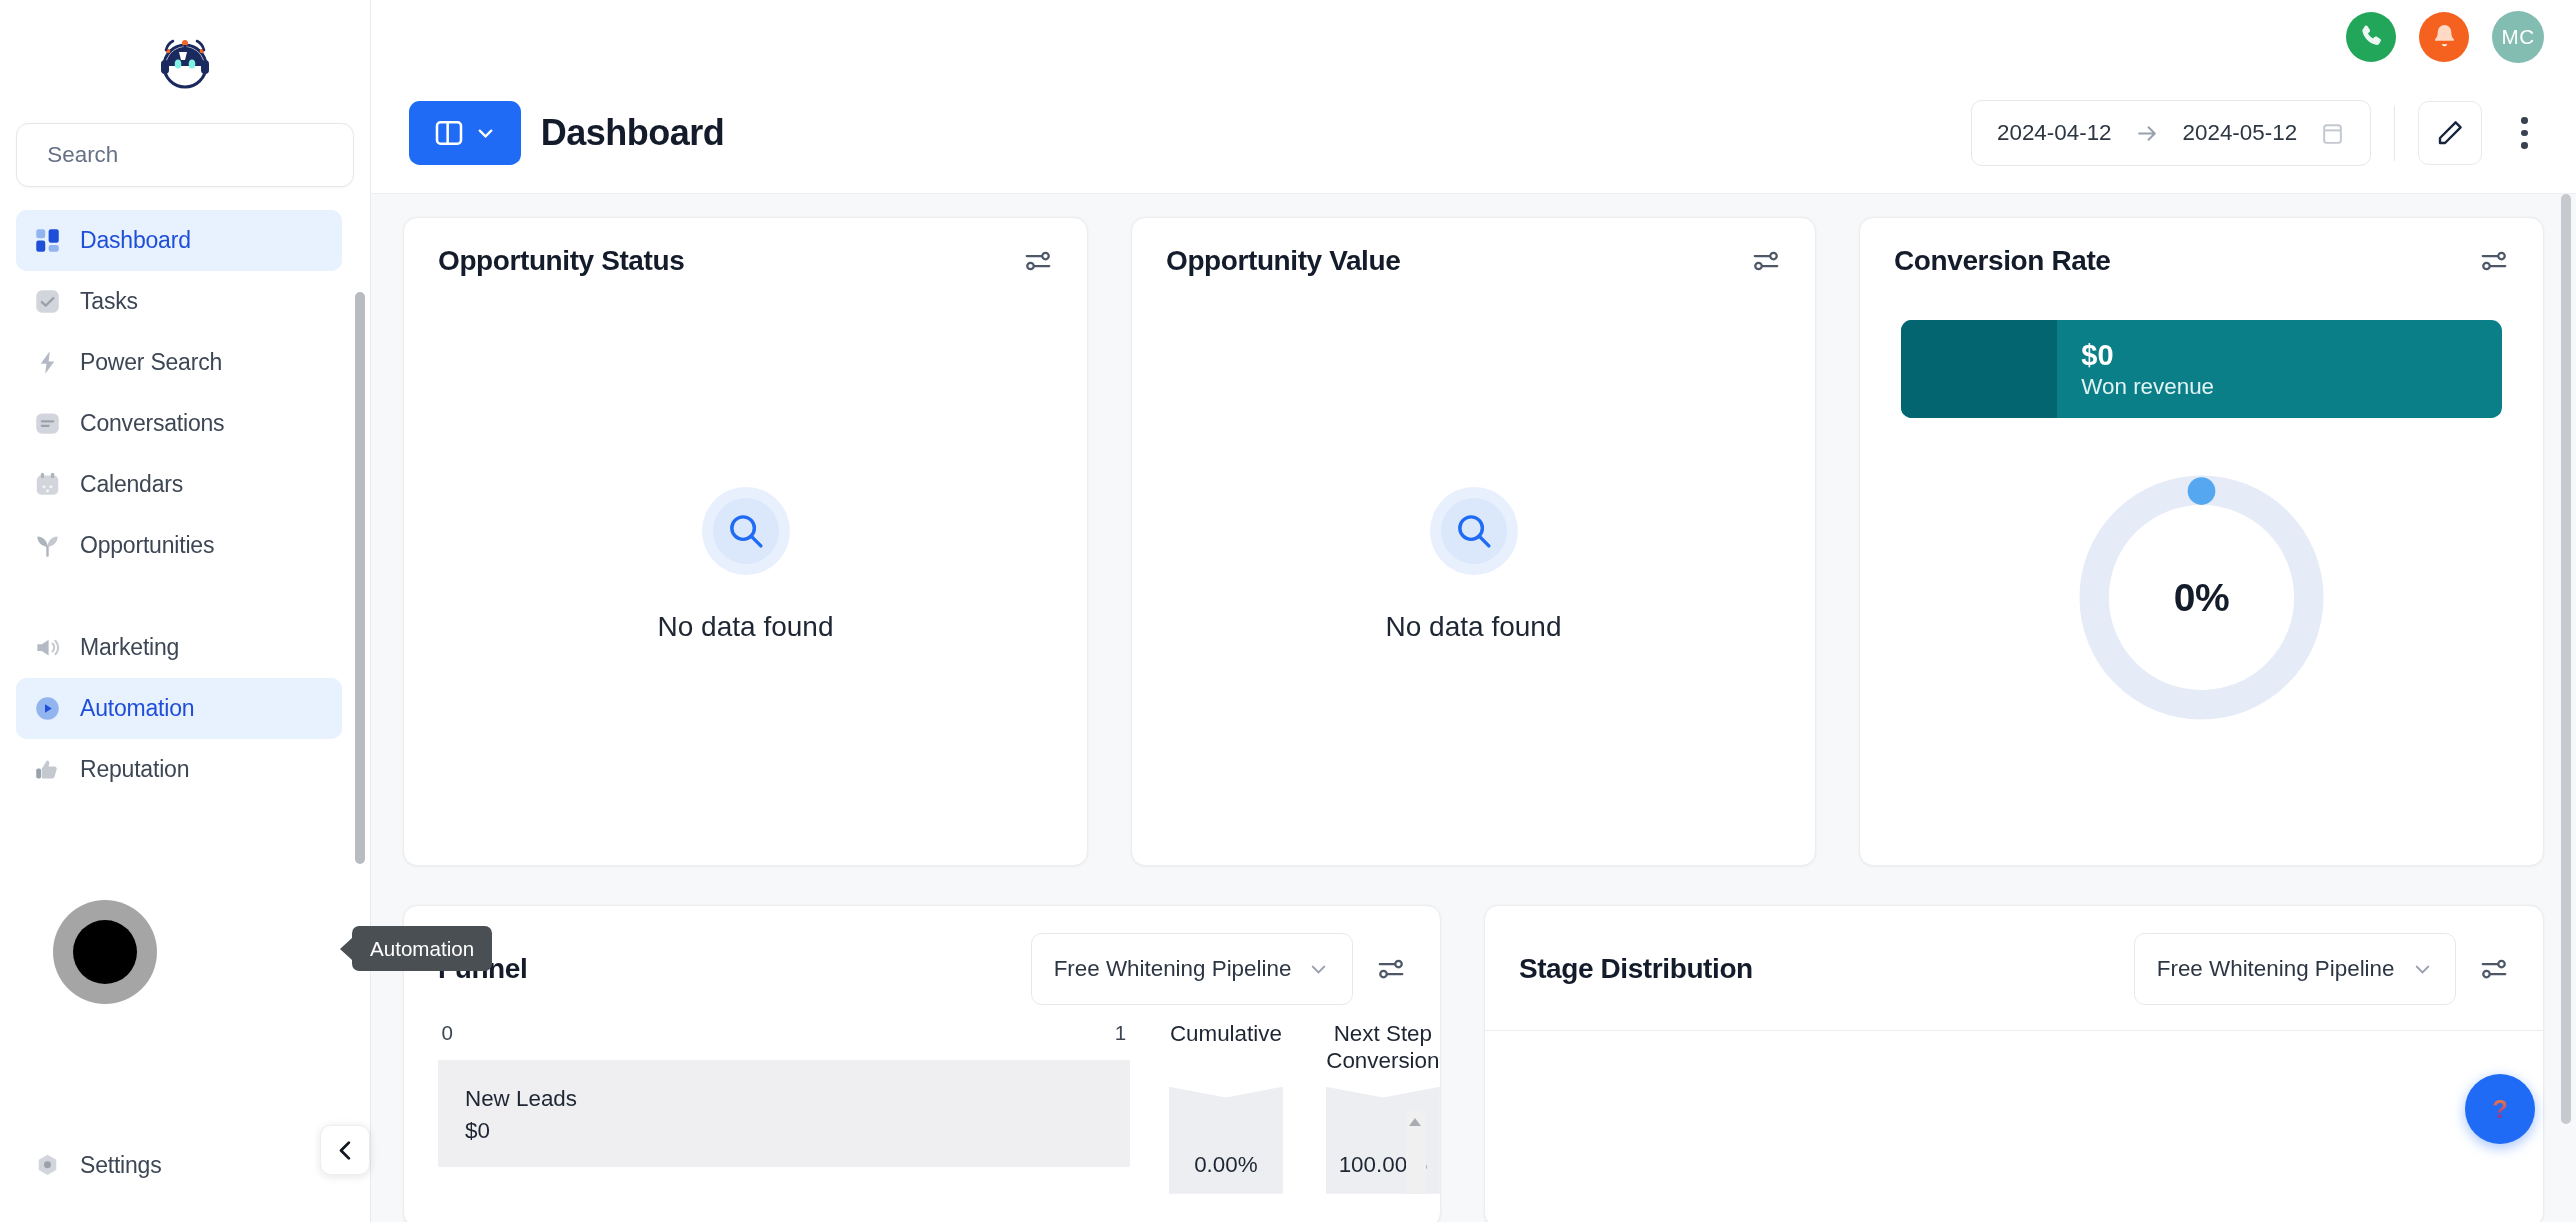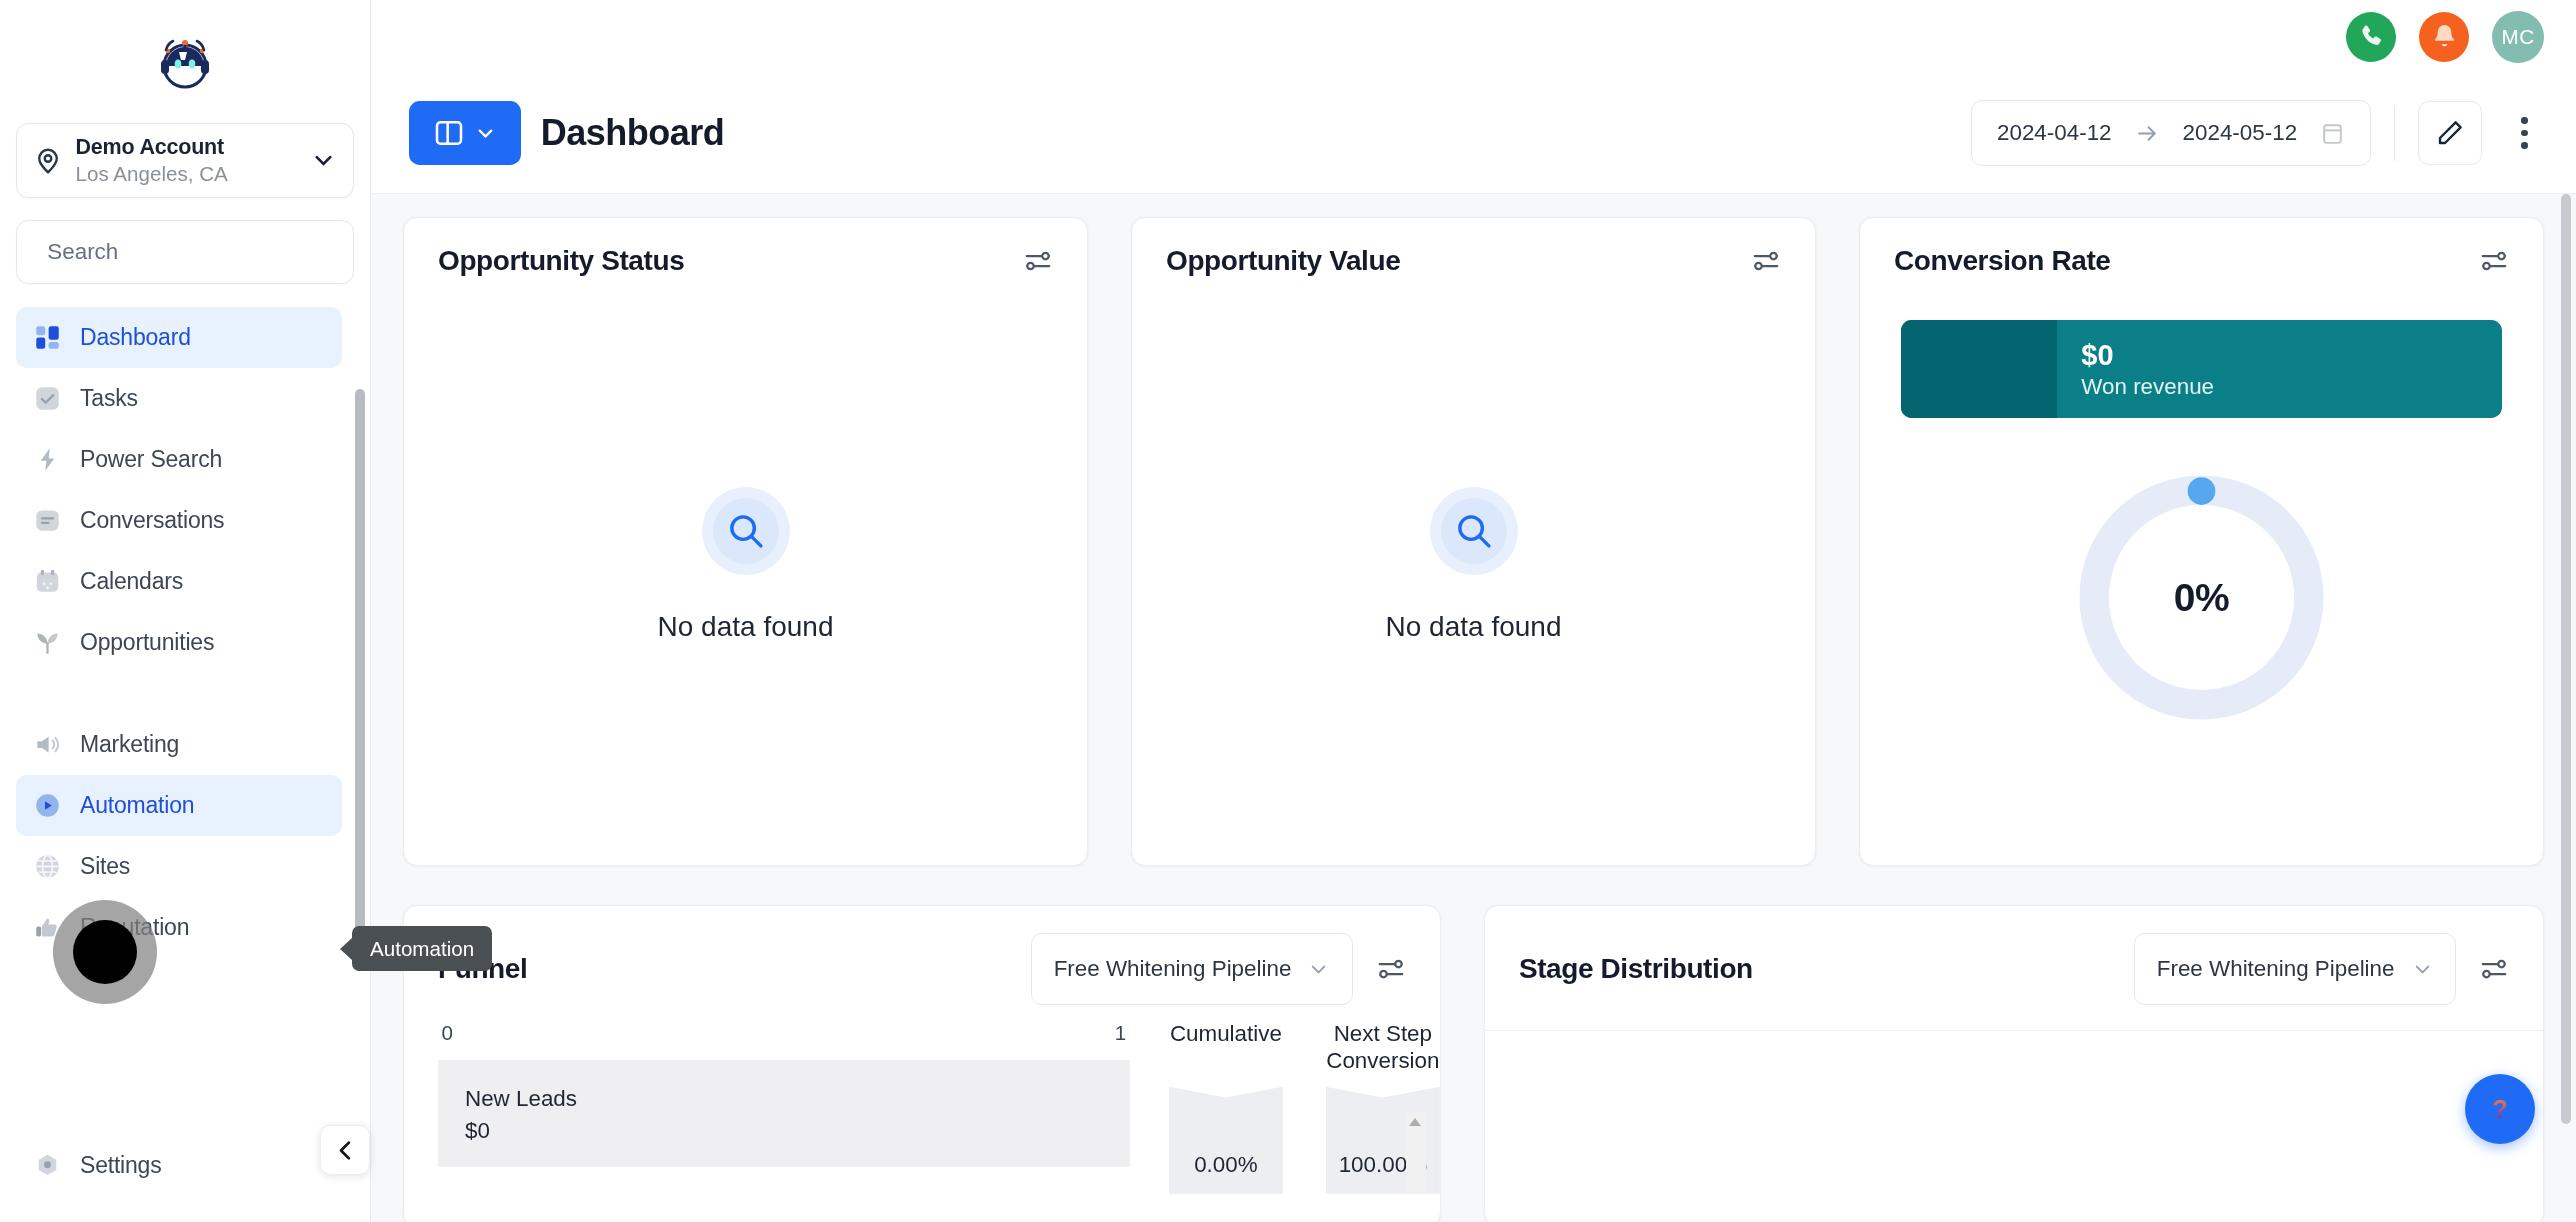--- a/index.html
+++ b/index.html
@@ -229,33 +229,20 @@
         <circle cx="32" cy="13" r="3" fill="#f0682a"></circle>
         <rect x="30.6" y="15" width="2.8" height="6" fill="#1b2a5e"></rect>
         <circle cx="15" cy="21" r="2.3" fill="#f0682a"></circle>
         <circle cx="49" cy="21" r="2.3" fill="#f0682a"></circle>
         <path d="M13 20a14 14 0 0 1 7-9" stroke="#1b2a5e" stroke-width="2.6" fill="none" stroke-linecap="round"></path>
         <path d="M51 20a14 14 0 0 0-7-9" stroke="#1b2a5e" stroke-width="2.6" fill="none" stroke-linecap="round"></path>
       </svg>
     </div>
 
     <div class="side-pad">
-      <div class="account-box">
-        <svg width="30" height="30" viewBox="0 0 24 24" fill="none" stroke="#2c3647" stroke-width="1.9">
-          <path d="M12 21s7-6.2 7-11a7 7 0 1 0-14 0c0 4.8 7 11 7 11z"></path>
-            <circle cx="12" cy="10" r="2.6"></circle>
-        </svg>
-        <div class="account-text">
-          <div class="account-name">Demo Account</div>
-          <div class="account-sub">Los Angeles, CA</div>
-        </div>
-        <svg width="27" height="27" viewBox="0 0 24 24" fill="none" stroke="#1b2333" stroke-width="2.4" stroke-linecap="round">
-            <path d="M6 9l6 6 6-6"></path>
-          </svg>
-      </div>
 
       <div class="search-box">
         <svg width="27" height="27" viewBox="0 0 24 24" fill="none" stroke="#3a4252" stroke-width="2.1">
             <circle cx="11" cy="11" r="7"></circle>
             <path d="M16.5 16.5L21 21" stroke-linecap="round"></path>
           </svg>
         <input placeholder="Search" style="">
         <svg width="30" height="29" viewBox="0 0 26 24">
           <path d="M2 6h7M2 12h5M2 18h7" stroke="#9dbcf5" stroke-width="1.8" stroke-linecap="round" fill="none"></path>
           <path d="M18 2l-7 11h5l-2 9 8-12h-5z" fill="#1f6bf5"></path>
@@ -349,30 +336,20 @@
         <div class="nav-item active">
           <span class="nav-ico">
             <svg width="27" height="27" viewBox="0 0 24 24">
                 <circle cx="12" cy="12" r="10" fill="#92b4ef"></circle>
                 <path d="M9.8 8.2l6 3.8-6 3.8z" fill="#1f4fd8"></path>
               </svg>
           </span>
           <span>Automation</span>
         </div>
 
-        <div class="nav-item">
-          <span class="nav-ico">
-            <svg width="27" height="27" viewBox="0 0 24 24">
-                <circle cx="12" cy="12" r="10" fill="#d2d6dc"></circle>
-                <ellipse cx="12" cy="12" rx="4.4" ry="10" fill="none" stroke="#f4f5f7" stroke-width="1.7"></ellipse>
-                <path d="M2 12h20M4 7h16M4 17h16" stroke="#f4f5f7" stroke-width="1.7"></path>
-              </svg>
-          </span>
-          <span>Sites</span>
-        </div>
 
         <div class="nav-item">
           <span class="nav-ico">
             <svg width="27" height="27" viewBox="0 0 24 24">
                 <path d="M7 11l4.5-7c1.7.2 2.4 1.4 2 3l-.6 2.4h5.2c1.5 0 2.4 1.2 2 2.6l-1.8 6.2c-.3 1-1.2 1.7-2.3 1.7H7z" fill="#c4c9d0"></path>
                 <rect x="2" y="11" width="4.3" height="9" rx="1.6" fill="#9aa1ab"></rect>
               </svg>
           </span>
           <span>Reputation</span>
         </div>

